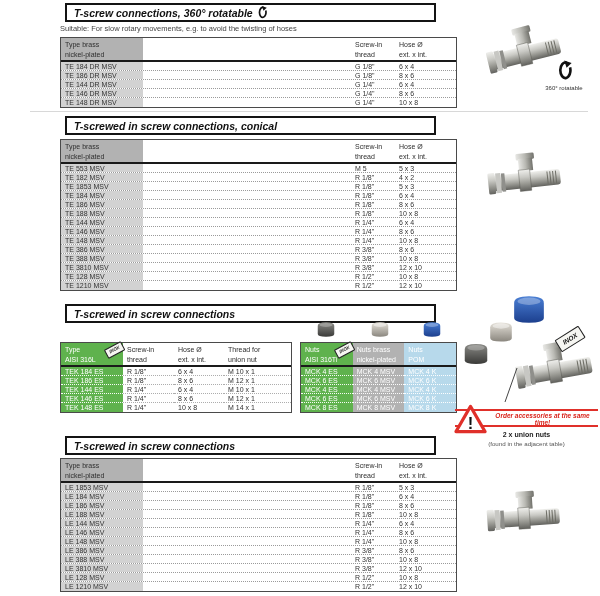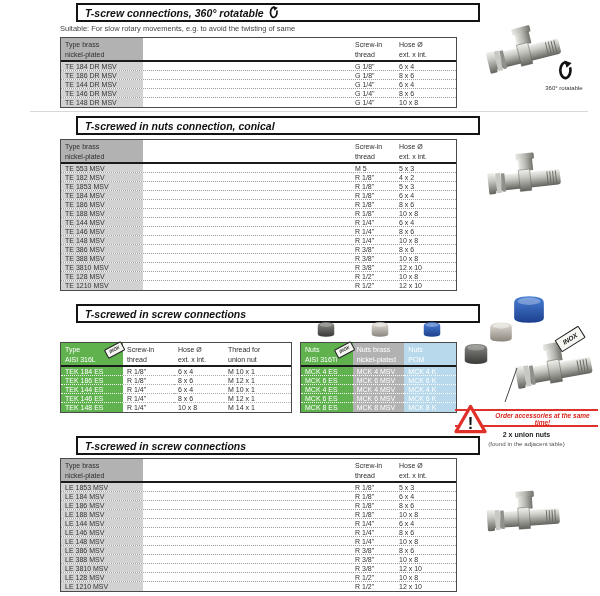--- a/index.html
+++ b/index.html
@@ -5,21 +5,21 @@
   html,body{margin:0;padding:0;}
   body{
     width:600px;height:596px;position:relative;background:#ffffff;
     font-family:"Liberation Sans",sans-serif;color:#2e2e2e;overflow:hidden;
   }
   .abs{position:absolute;}
   b{font-weight:normal;}
 
   
   .title-box{
-    position:absolute;left:76px;width:404px;height:19px;border:2px solid #141414;
+    position:absolute;left:65px;width:371px;height:19px;border:2px solid #141414;
     box-sizing:border-box;background:#fff;display:flex;align-items:center;gap:5px;
     padding:0 7px;font-style:italic;font-weight:bold;font-size:10.5px;color:#111;
   }
 
   
   .suitable{position:absolute;left:60px;top:24px;font-size:7.5px;color:#444;}
 
   
   .mtable{position:absolute;left:60px;width:397px;border:1px solid #4a4a4a;background:#fff;box-sizing:border-box;}
   .mhead{display:flex;align-items:stretch;border-bottom:2px solid #1a1a1a;}
@@ -104,21 +104,21 @@
 </svg>
 
 <div class="title-box" style="top:3px">
   <span>T-screw connections, 360° rotatable</span>
   <svg class="rot-icon-title" width="9" height="13" viewBox="0 0 18 26">
     <path d="M11 3 A6.5 10 0 1 0 15.5 9" fill="none" stroke="#111" stroke-width="3.4"></path>
     <polygon points="8,0 17.5,3.5 11,9.5" fill="#111"></polygon>
   </svg>
 </div>
 <div class="suitable">
-  <b>Suitable:</b><span> For slow rotary movements, e.g. to avoid the twisting of same</span>
+  <b>Suitable:</b><span> For slow rotary movements, e.g. to avoid the twisting of hoses</span>
 </div>
 
 <div class="mtable" style="top:37px">
   <div class="mhead">
     <div class="mc-type hcell">
       <div><span>Type </span><b>brass</b></div>
       <div><b>nickel-plated</b></div>
     </div>
     <div class="mc-fill"></div>
     <div class="mc-thread hcell">
@@ -186,21 +186,21 @@
 </svg>
 <svg class="abs" style="left:558px;top:60px" width="14" height="21" viewBox="0 0 18 26">
   <path d="M11 3 A6.5 10 0 1 0 15.5 9" fill="none" stroke="#111" stroke-width="3.4"></path>
   <polygon points="8,0 17.5,3.5 11,9.5" fill="#111"></polygon>
 </svg>
 <div class="photo-label">360° rotatable</div>
 
 <div class="divider" style="top:111px"></div>
 
 <div class="title-box" style="top:116px">
-  <span>T-screwed in nuts connection, conical</span>
+  <span>T-screwed in screw connections, conical</span>
 </div>
 
 <div class="mtable" style="top:139px">
   <div class="mhead">
     <div class="mc-type hcell">
       <div><span>Type </span><b>brass</b></div>
       <div><b>nickel-plated</b></div>
     </div>
     <div class="mc-fill"></div>
     <div class="mc-thread hcell">

